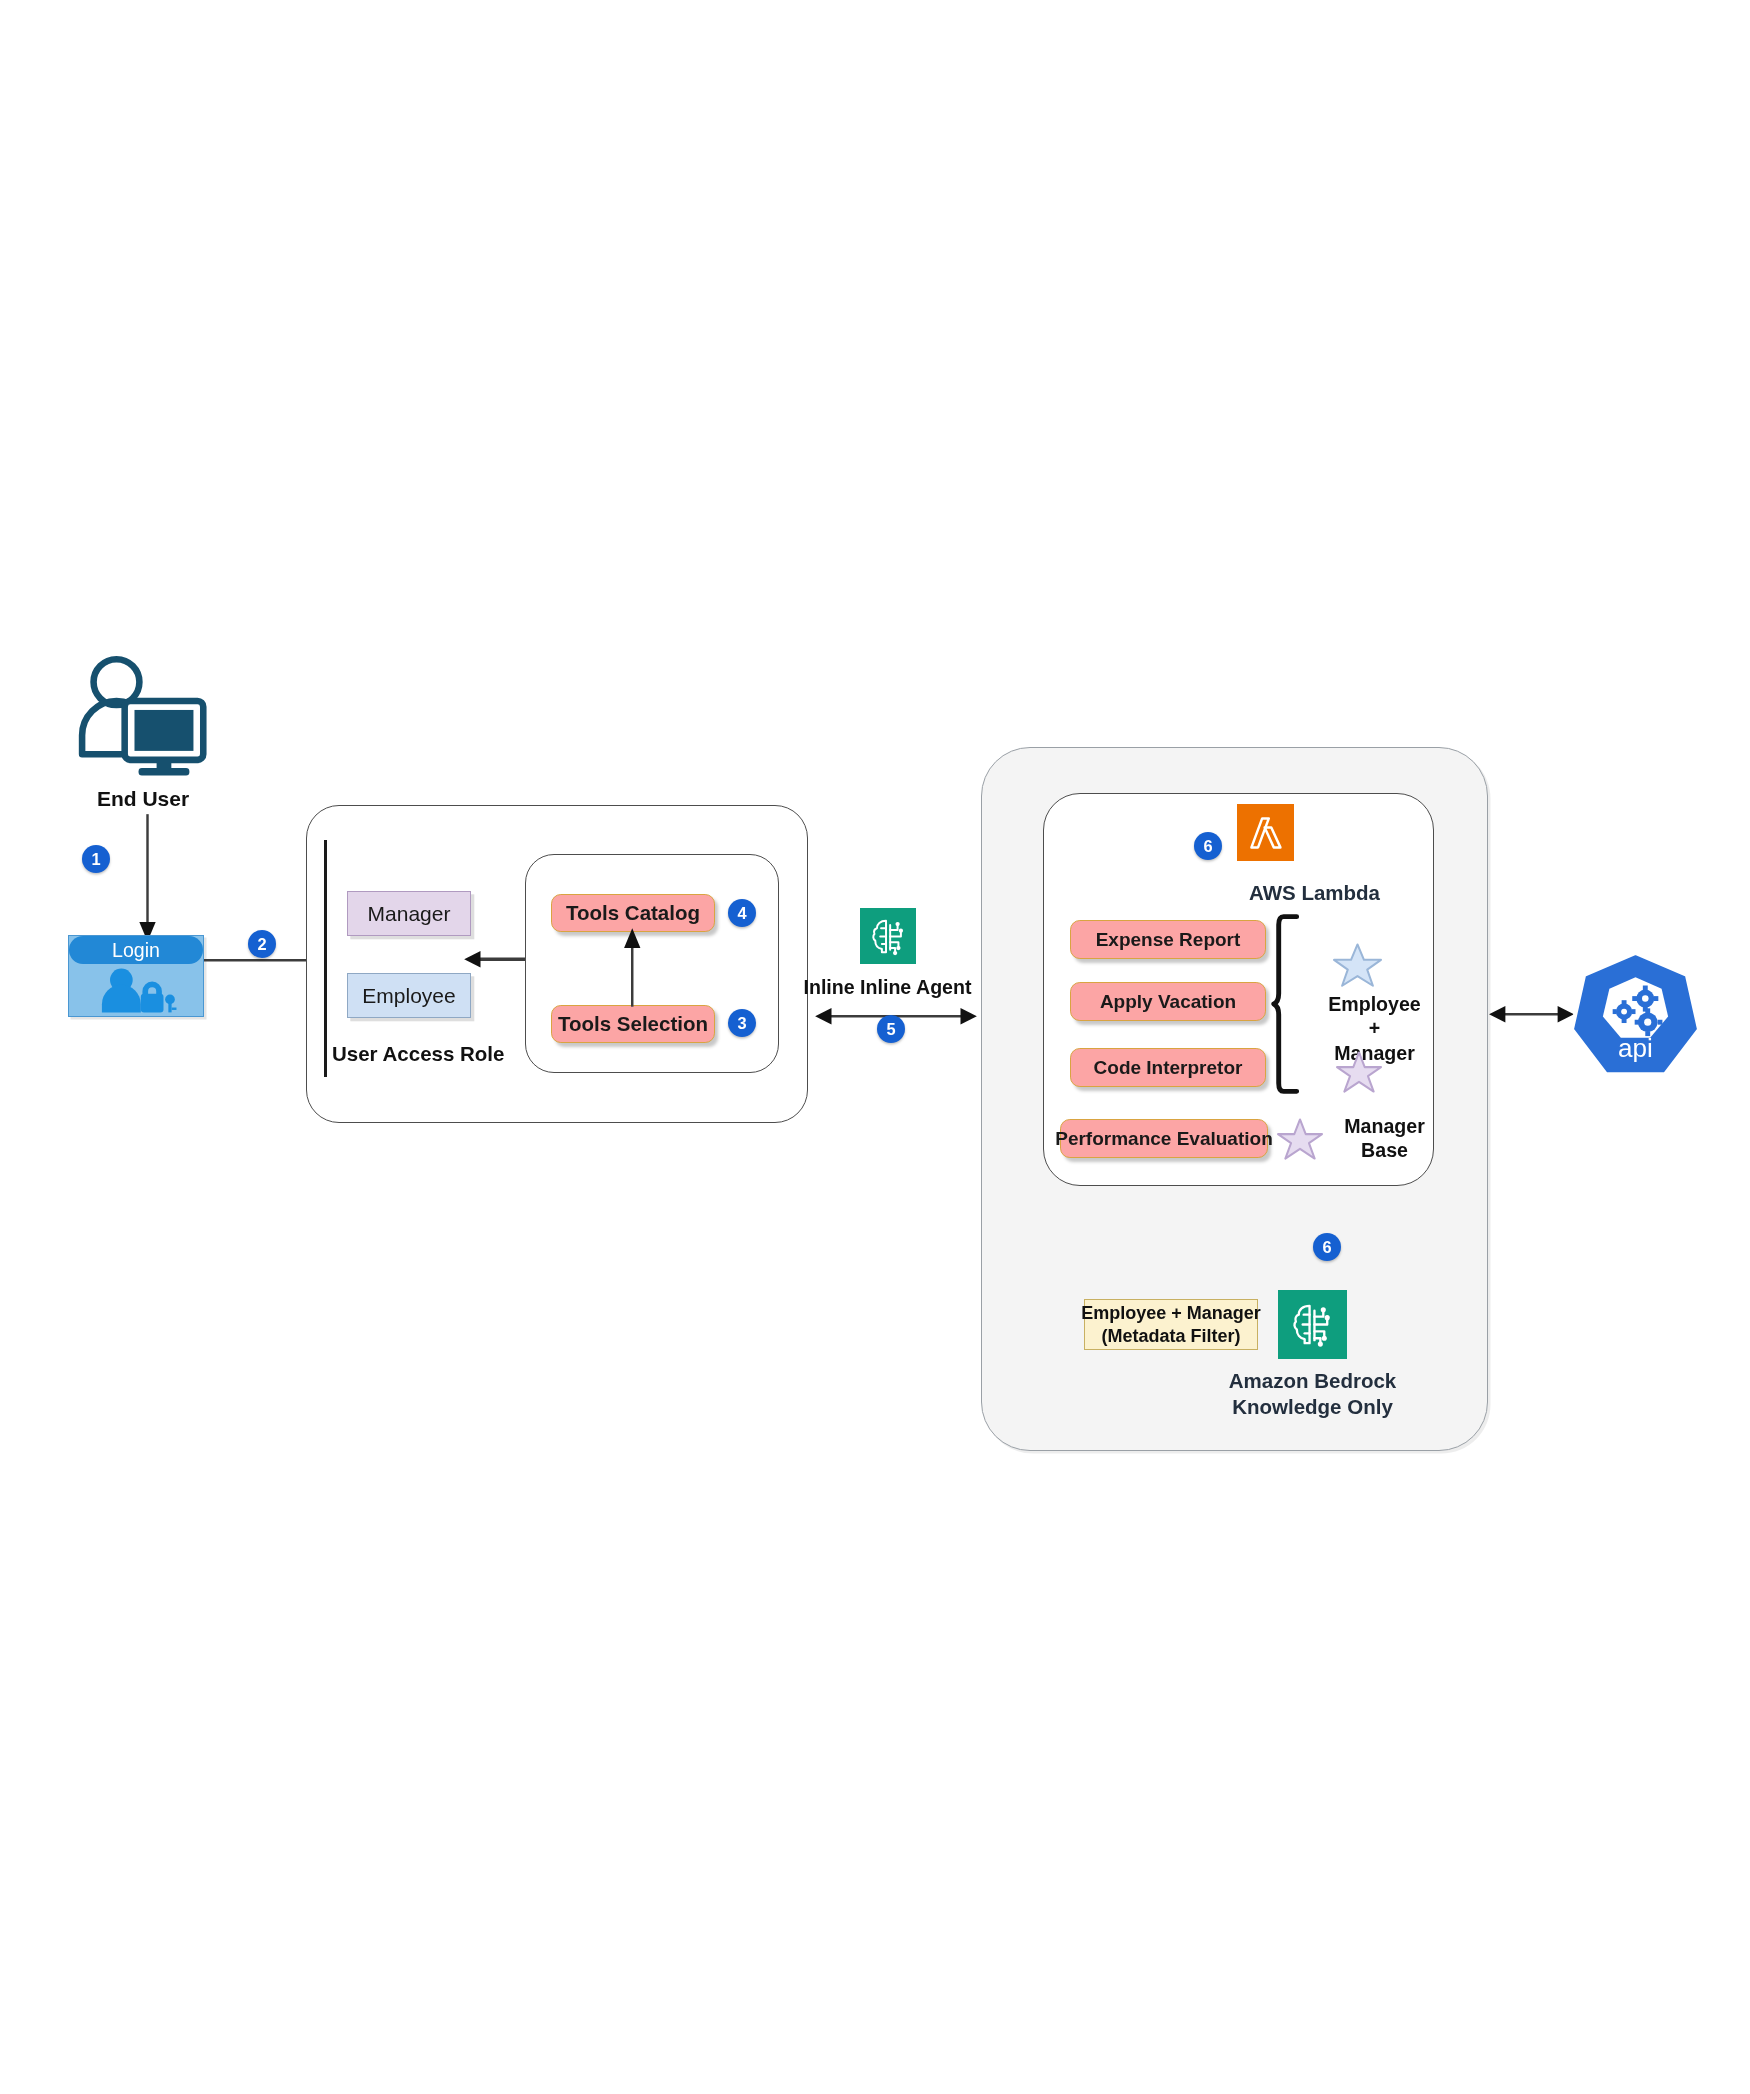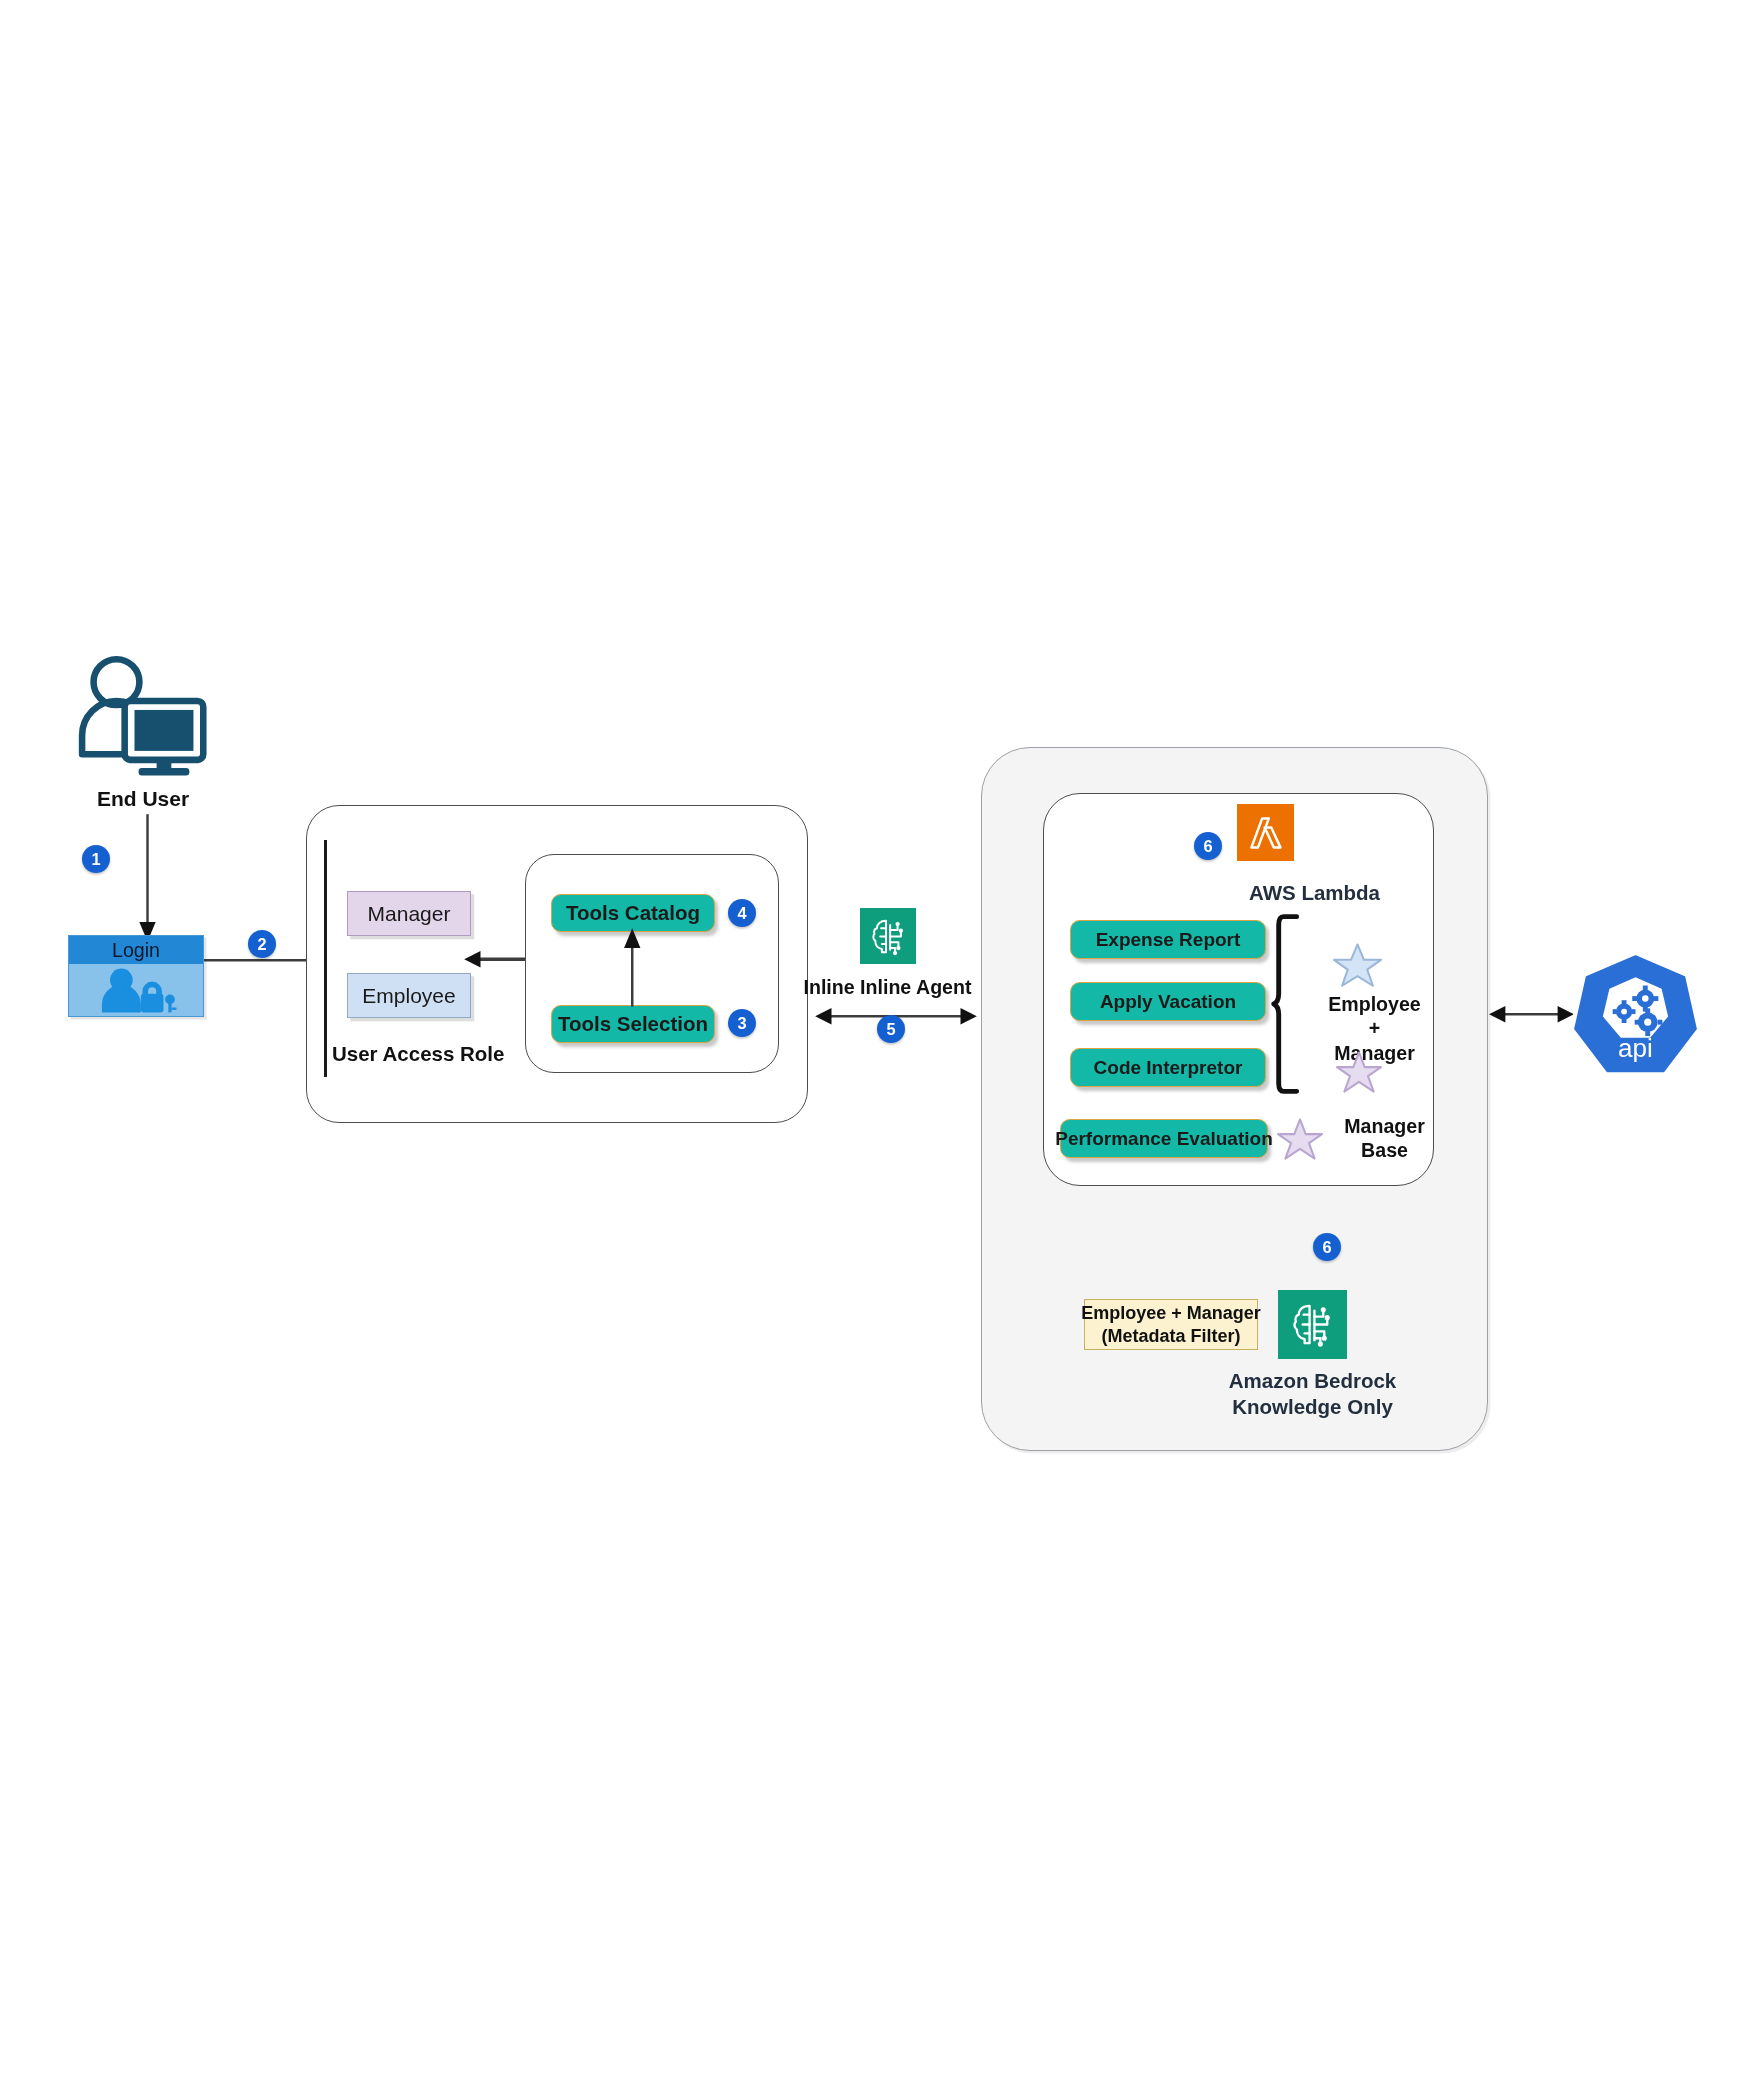--- a/index.html
+++ b/index.html
@@ -84,21 +84,21 @@
     background: #cfe0f4;
     border: 1.6px solid #8fa8c4;
   }
 
   
   .tool-box {
     box-sizing: border-box;
     display: flex;
     align-items: center;
     justify-content: center;
-    background: #14b8a6;
+    background: #fca5a5;
     border: 1.6px solid #d9a441;
     border-radius: 9.8px;
     font-weight: bold;
     font-size: 20.5px;
     color: #1a1a1a;
     box-shadow: 3.3px 4.1px 3.3px -0.8px rgba(0,0,0,0.22);
     white-space: nowrap;
   }
   .tool-box.small { font-size: 19px; }
   .meta-box {
@@ -132,26 +132,27 @@
   
   .login-card {
     box-sizing: border-box;
     background: #88c2ea;
     border: 0.8px solid #4a97d2;
     box-shadow: 2.5px 2.5px 0 0 rgba(0,0,0,0.10);
     overflow: hidden;
   }
   .login-bar {
     background: #2288d6;
-    color: #0f172a;
+    color: #ffffff;
     font-size: 19.6px;
     text-align: center;
     line-height: 28px;
     height: 28px;
     width: 100%;
+    border-radius: 14px;
   }
 
   
   .tile {
     box-sizing: border-box;
     display: flex;
     align-items: center;
     justify-content: center;
   }
   .tile-lambda { background: #ed7100; }

